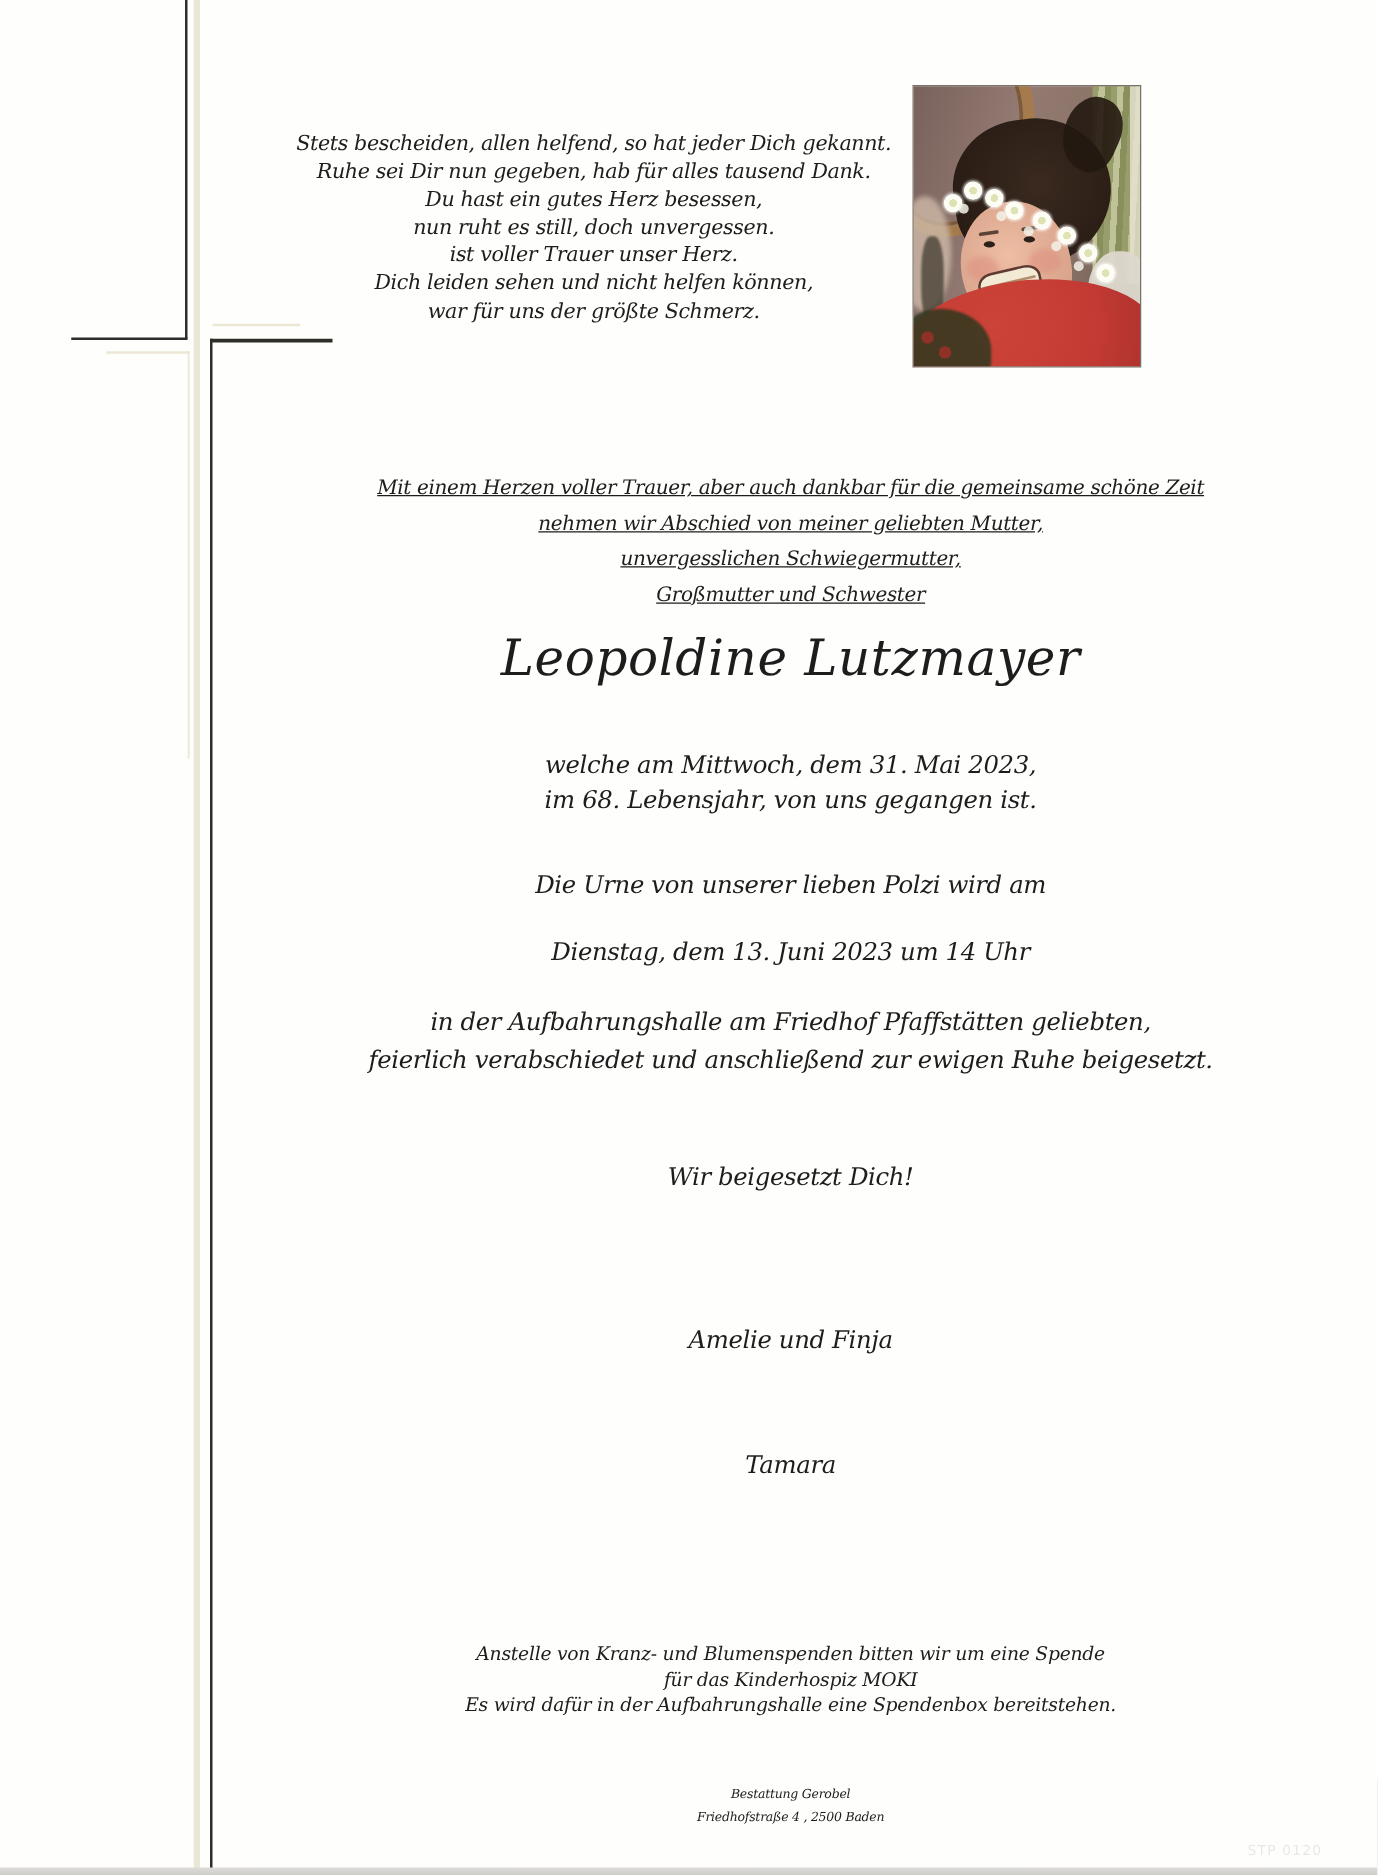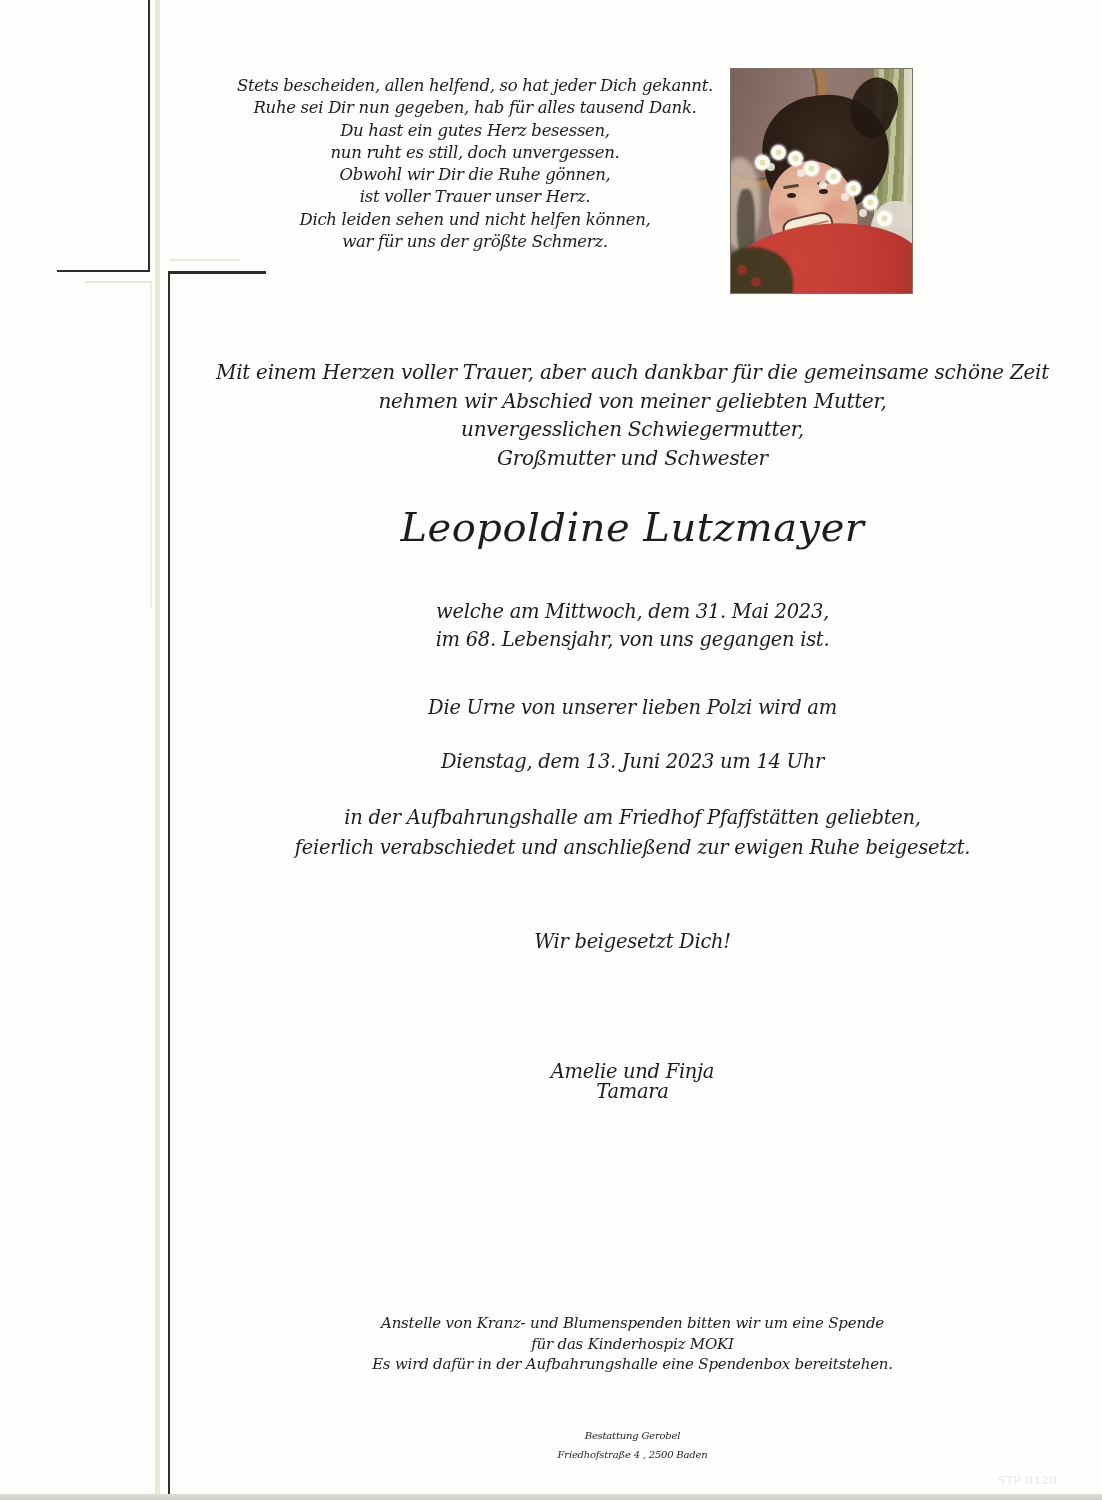--- a/index.html
+++ b/index.html
@@ -30,32 +30,32 @@
   .cl-v-top   {left:148px;top:0;width:2px;height:271px;}
   .cl-h-left  {left:57px;top:270px;width:93px;height:2px;}
   .cl-h-right {left:168px;top:271px;width:98px;height:2.5px;}
   .cl-v-bottom{left:168px;top:271px;width:2px;height:1229px;}
   .cl-light-band{left:155px;top:0;width:5px;height:1500px;}
   .cl-light-hr {left:170px;top:259px;width:70px;height:2px;}
   .cl-light-hl {left:85px;top:281px;width:67px;height:2px;}
   .cl-light-vt {left:150px;top:281px;width:2px;height:326px;opacity:.75;}
 
   
-  .poem{left:180px;top:75px;width:590px;font-size:16.5px;line-height:22.3px;letter-spacing:-.3px;}
+  .poem{left:180px;top:104px;width:590px;font-size:16.5px;line-height:22.3px;letter-spacing:-.3px;}
   .col {left:165px;width:935px;letter-spacing:-.3px;}
-  .intro    {top:358px;font-size:20px;line-height:28.5px;}
+  .intro    {top:376px;font-size:16px;line-height:28.5px;text-decoration:underline;}
   .name     {top:503px;font-size:40px;line-height:48px;letter-spacing:.5px;}
   .death    {top:598px;font-size:19.5px;line-height:28px;}
   .urn      {top:696px;font-size:19.5px;}
   .cdate    {top:750px;font-size:19.5px;}
   .ceremony {top:803px;font-size:19.5px;line-height:30px;}
   .miss     {top:930px;font-size:19.5px;}
   .mourner1 {top:984px;font-size:19.5px;}
   .mourner2 {top:1060px;font-size:19.5px;}
-  .mourner3 {top:1080px;font-size:19.5px;}
+  .mourner3 {top:1160px;font-size:19.5px;}
   .donation {top:1313px;font-size:15px;line-height:20.5px;letter-spacing:-.2px;}
   .funeral  {top:1426px;font-size:10px;line-height:19px;letter-spacing:-.2px;}
 
   .printer-mark{
     left:998px;top:1474px;font-size:11px;font-style:normal;
     color:#9a9aa2;opacity:.22;letter-spacing:1px;
     font-family:"DejaVu Sans","Liberation Sans",sans-serif;
   }
   .scan-edge{left:0;top:1494px;width:1102px;height:6px;
     background:linear-gradient(#dddcda,var(--scan-edge));}
@@ -122,21 +122,20 @@
     <div class="cross-line cl-h-left"></div>
     <div class="cross-line cl-h-right"></div>
     <div class="cross-line cl-v-bottom"></div>
   </div>
 
   <div class="abs tc poem">
     <div>Stets bescheiden, allen helfend, so hat jeder Dich gekannt.</div>
     <div>Ruhe sei Dir nun gegeben, hab für alles tausend Dank.</div>
     <div>Du hast ein gutes Herz besessen,</div>
     <div>nun ruht es still, doch unvergessen.</div>
-    <div>Obwohl wir Dir die Ruhe gönnen,</div>
     <div>ist voller Trauer unser Herz.</div>
     <div>Dich leiden sehen und nicht helfen können,</div>
     <div>war für uns der größte Schmerz.</div>
   </div>
 
   <div class="abs photo" title="Lächelnde Frau mit weißem Blumenkranz im Haar und rotem Oberteil">
     <div class="mirror"></div>
     <div class="curtain"></div>
     <div class="curtain-edge"></div>
     <div class="bg-blur-left"></div>

